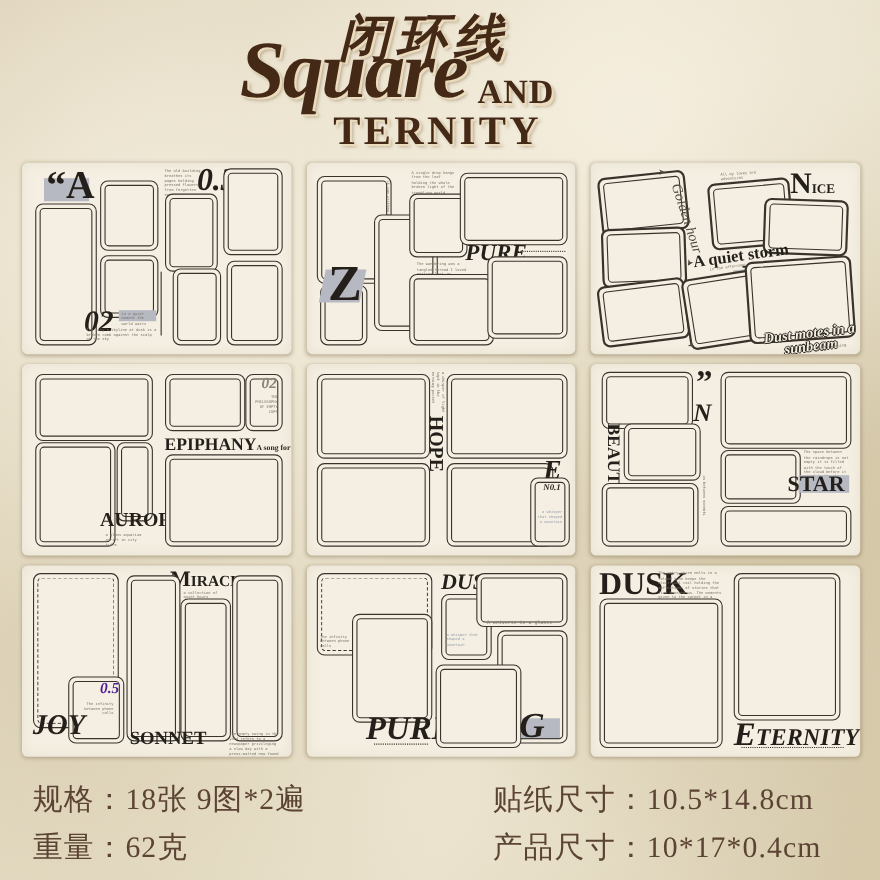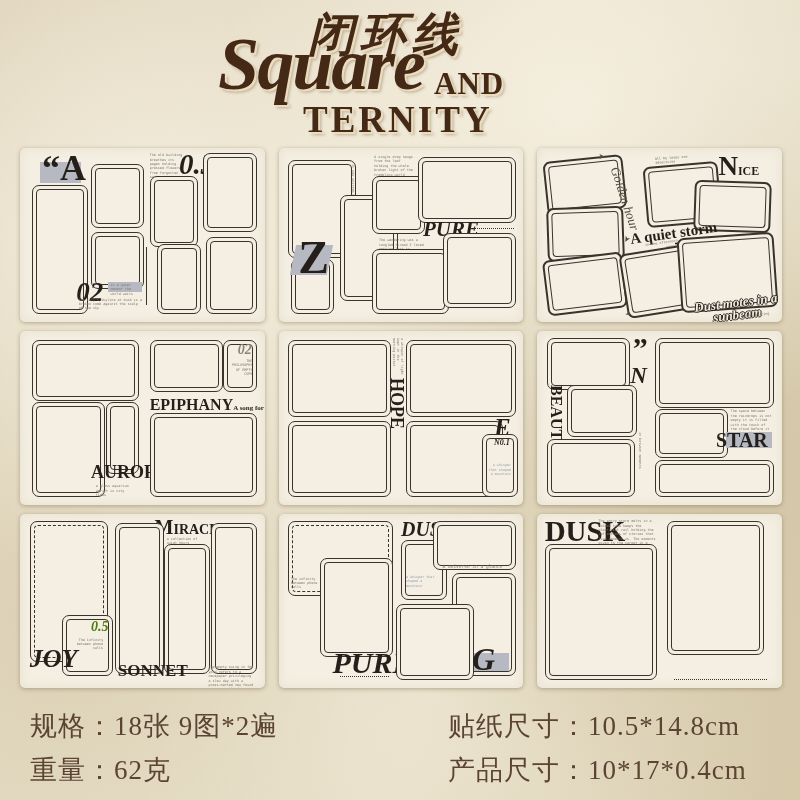--- a/index.html
+++ b/index.html
@@ -155,21 +155,21 @@
     <div class="fr" style="left:48%;top:45%;width:29%;height:27%;"></div>
     <div class="tiny" style="left:79%;top:45%;width:17%;">The space between the raindrops is not empty it is filled with the touch of the cloud before it waved to the sky</div>
     <div class="chip" style="left:77%;top:58%;width:19%;height:9%;"></div>
     <div class="lbl b" style="left:73%;top:57%;font-size:20px;">STAR</div>
     <div class="fr" style="left:48%;top:74%;width:48%;height:20%;"></div>
   </div>
 
   <div class="sheet">
     <div class="fr dot" style="left:4%;top:4%;width:31%;height:80%;"></div>
     <div class="fr" style="left:17%;top:58%;width:20%;height:34%;"></div>
-    <div class="lbl b i" style="left:29%;top:61%;font-size:14px;color:#4d7c0f;">0.5</div>
+    <div class="lbl b i" style="left:29%;top:61%;font-size:14px;color:#4c1d95;">0.5</div>
     <div class="tiny" style="left:20%;top:71%;width:14%;text-align:right;">The infinity between phone calls</div>
     <div class="lbl b i" style="left:4%;top:76%;font-size:26px;">JOY</div>
     <div class="lbl b" style="left:55%;top:2%;font-size:14px;"><span style="font-size:20px;">M</span><span>IRACLE ”</span></div>
     <div class="tiny" style="left:60%;top:13%;width:16%;">a collection of quiet hours</div>
     <div class="fr" style="left:39%;top:5%;width:19%;height:86%;"></div>
     <div class="fr" style="left:59%;top:17%;width:18%;height:74%;"></div>
     <div class="fr" style="left:78%;top:5%;width:18%;height:86%;"></div>
     <div class="lbl b" style="left:40%;top:85%;font-size:17px;">SONNET</div>
     <div class="tiny" style="left:77%;top:87%;width:19%;">The empty swing in the yard refers to a newspaper privileging a slow day with a press-matted new found ways over the day</div>
   </div>
@@ -189,20 +189,21 @@
     <div class="fr" style="left:48%;top:52%;width:31%;height:42%;"></div>
     <div class="chip" style="left:80%;top:80%;width:14%;height:10%;"></div>
     <div class="lbl b i" style="left:79%;top:74%;font-size:32px;">G</div>
   </div>
 
   <div class="sheet">
     <div class="lbl b" style="left:3%;top:2%;font-size:29px;">DUSK</div>
     <div class="tiny" style="left:25%;top:3%;width:24%;">The entry storm melts in a folded tune keeps the electrical rail holding the reflections of stories that live beneath us. The moments given to the carpet in a haven of sleeping moments lead one another for a shelf to hold in minds.</div>
     <div class="fr" style="left:3%;top:17%;width:45%;height:77%;"></div>
     <div class="fr" style="left:53%;top:4%;width:39%;height:76%;"></div>
+    <div class="lbl b i" style="left:53%;top:80%;font-size:22px;"><span style="font-size:30px;">E</span><span>TERNITY</span></div>
     <div class="rule-dot" style="left:56%;top:95%;width:38%;"></div>
   </div>
 </div>
 
 <div class="specs">
   <div class="spec-row" style="left:30px;top:8px;">
     <span>规格：</span><span>18张 9图*2遍</span>
   </div>
   <div class="spec-row" style="left:30px;top:52px;">
     <span>重量：</span><span>62克</span>

